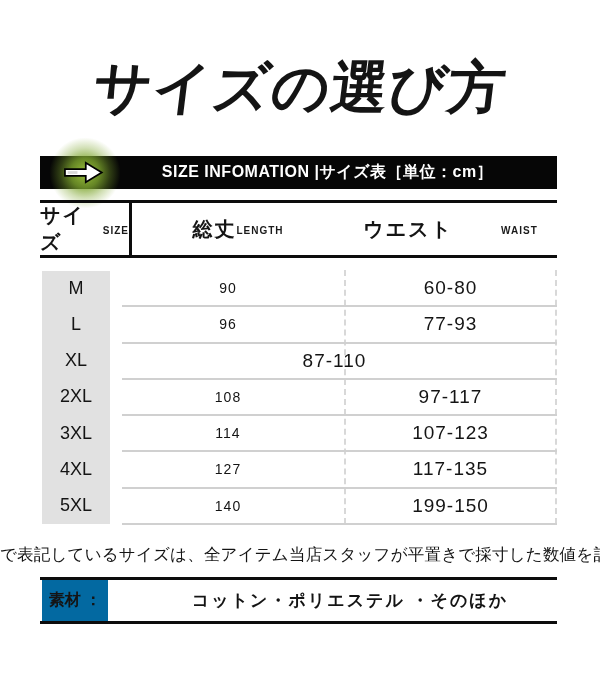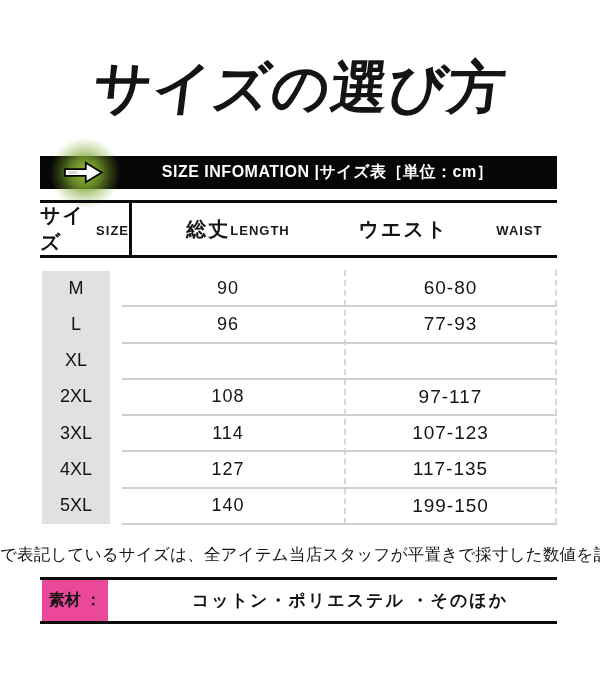--- a/index.html
+++ b/index.html
@@ -51,21 +51,21 @@
   
   .thead{
     position:absolute;left:40px;top:200px;width:517px;height:58px;
     box-sizing:border-box;
     border-top:3px solid #0c0c0c;
     border-bottom:3px solid #0c0c0c;
     display:flex;
   }
   .th{display:flex;flex-direction:row;align-items:center;justify-content:center;}
   .th .ja{font-size:20px;font-weight:bold;letter-spacing:2px;}
-  .th .en{font-size:13px;font-weight:bold;letter-spacing:1px;margin-top:3px;color:#1a1a1a;}
+  .th .en{font-size:10px;font-weight:bold;letter-spacing:1px;margin-top:3px;color:#1a1a1a;}
   .th-size{width:89px;border-right:3px solid #0c0c0c;}
   .th-length{width:212px;}
   .th-waist{flex:1;gap:48px;}
   
   .tbody{
     position:absolute;left:40px;top:270px;width:517px;height:254px;
   }
   .gray-strip{
     position:absolute;left:2px;top:1px;width:68px;height:253px;
     background:#e1e1e1;
@@ -80,21 +80,21 @@
     position:relative;
     display:flex;align-items:center;
     height:36.28px;
   }
   .trow::after{
     content:"";position:absolute;left:82px;right:0;bottom:-1px;height:2px;
     background:#d0d0d0;
   }
   .td{text-align:center;letter-spacing:1px;}
   .td-size{width:72px;font-size:18px;letter-spacing:0;}
-  .td-length{width:232px;font-size:18px;}
+  .td-length{width:232px;font-size:14px;}
   .td-waist{flex:1;font-size:19px;}
   
   .note{
     position:absolute;left:0;right:0;top:544px;
     margin:0;
     text-align:center;
     font-size:16.5px;
     letter-spacing:0.2px;
     color:#141414;
     white-space:nowrap;
@@ -102,21 +102,21 @@
   
   .material{
     position:absolute;left:40px;top:577px;width:517px;height:47px;
     box-sizing:border-box;
     border-top:3px solid #0c0c0c;
     border-bottom:3px solid #0c0c0c;
     display:flex;align-items:stretch;
   }
   .material-label-cell{
     width:66px;margin-left:2px;
-    background:#ec4899;
+    background:#0369a1;
     display:flex;align-items:center;justify-content:center;
     font-size:16px;font-weight:bold;
     white-space:nowrap;
   }
   .material-value{
     flex:1;
     display:flex;align-items:center;justify-content:center;
     font-size:17px;font-weight:bold;letter-spacing:2px;
     white-space:nowrap;
     padding-left:35px;
@@ -163,20 +163,21 @@
       <span class="td td-length">90</span>
       <span class="td td-waist">60-80</span>
     </div>
     <div class="trow">
       <span class="td td-size">L</span>
       <span class="td td-length">96</span>
       <span class="td td-waist">77-93</span>
     </div>
     <div class="trow">
       <span class="td td-size">XL</span>
+      <span class="td td-waist">87-110</span>
     </div>
     <div class="trow">
       <span class="td td-size">2XL</span>
       <span class="td td-length">108</span>
       <span class="td td-waist">97-117</span>
     </div>
     <div class="trow">
       <span class="td td-size">3XL</span>
       <span class="td td-length">114</span>
       <span class="td td-waist">107-123</span>

